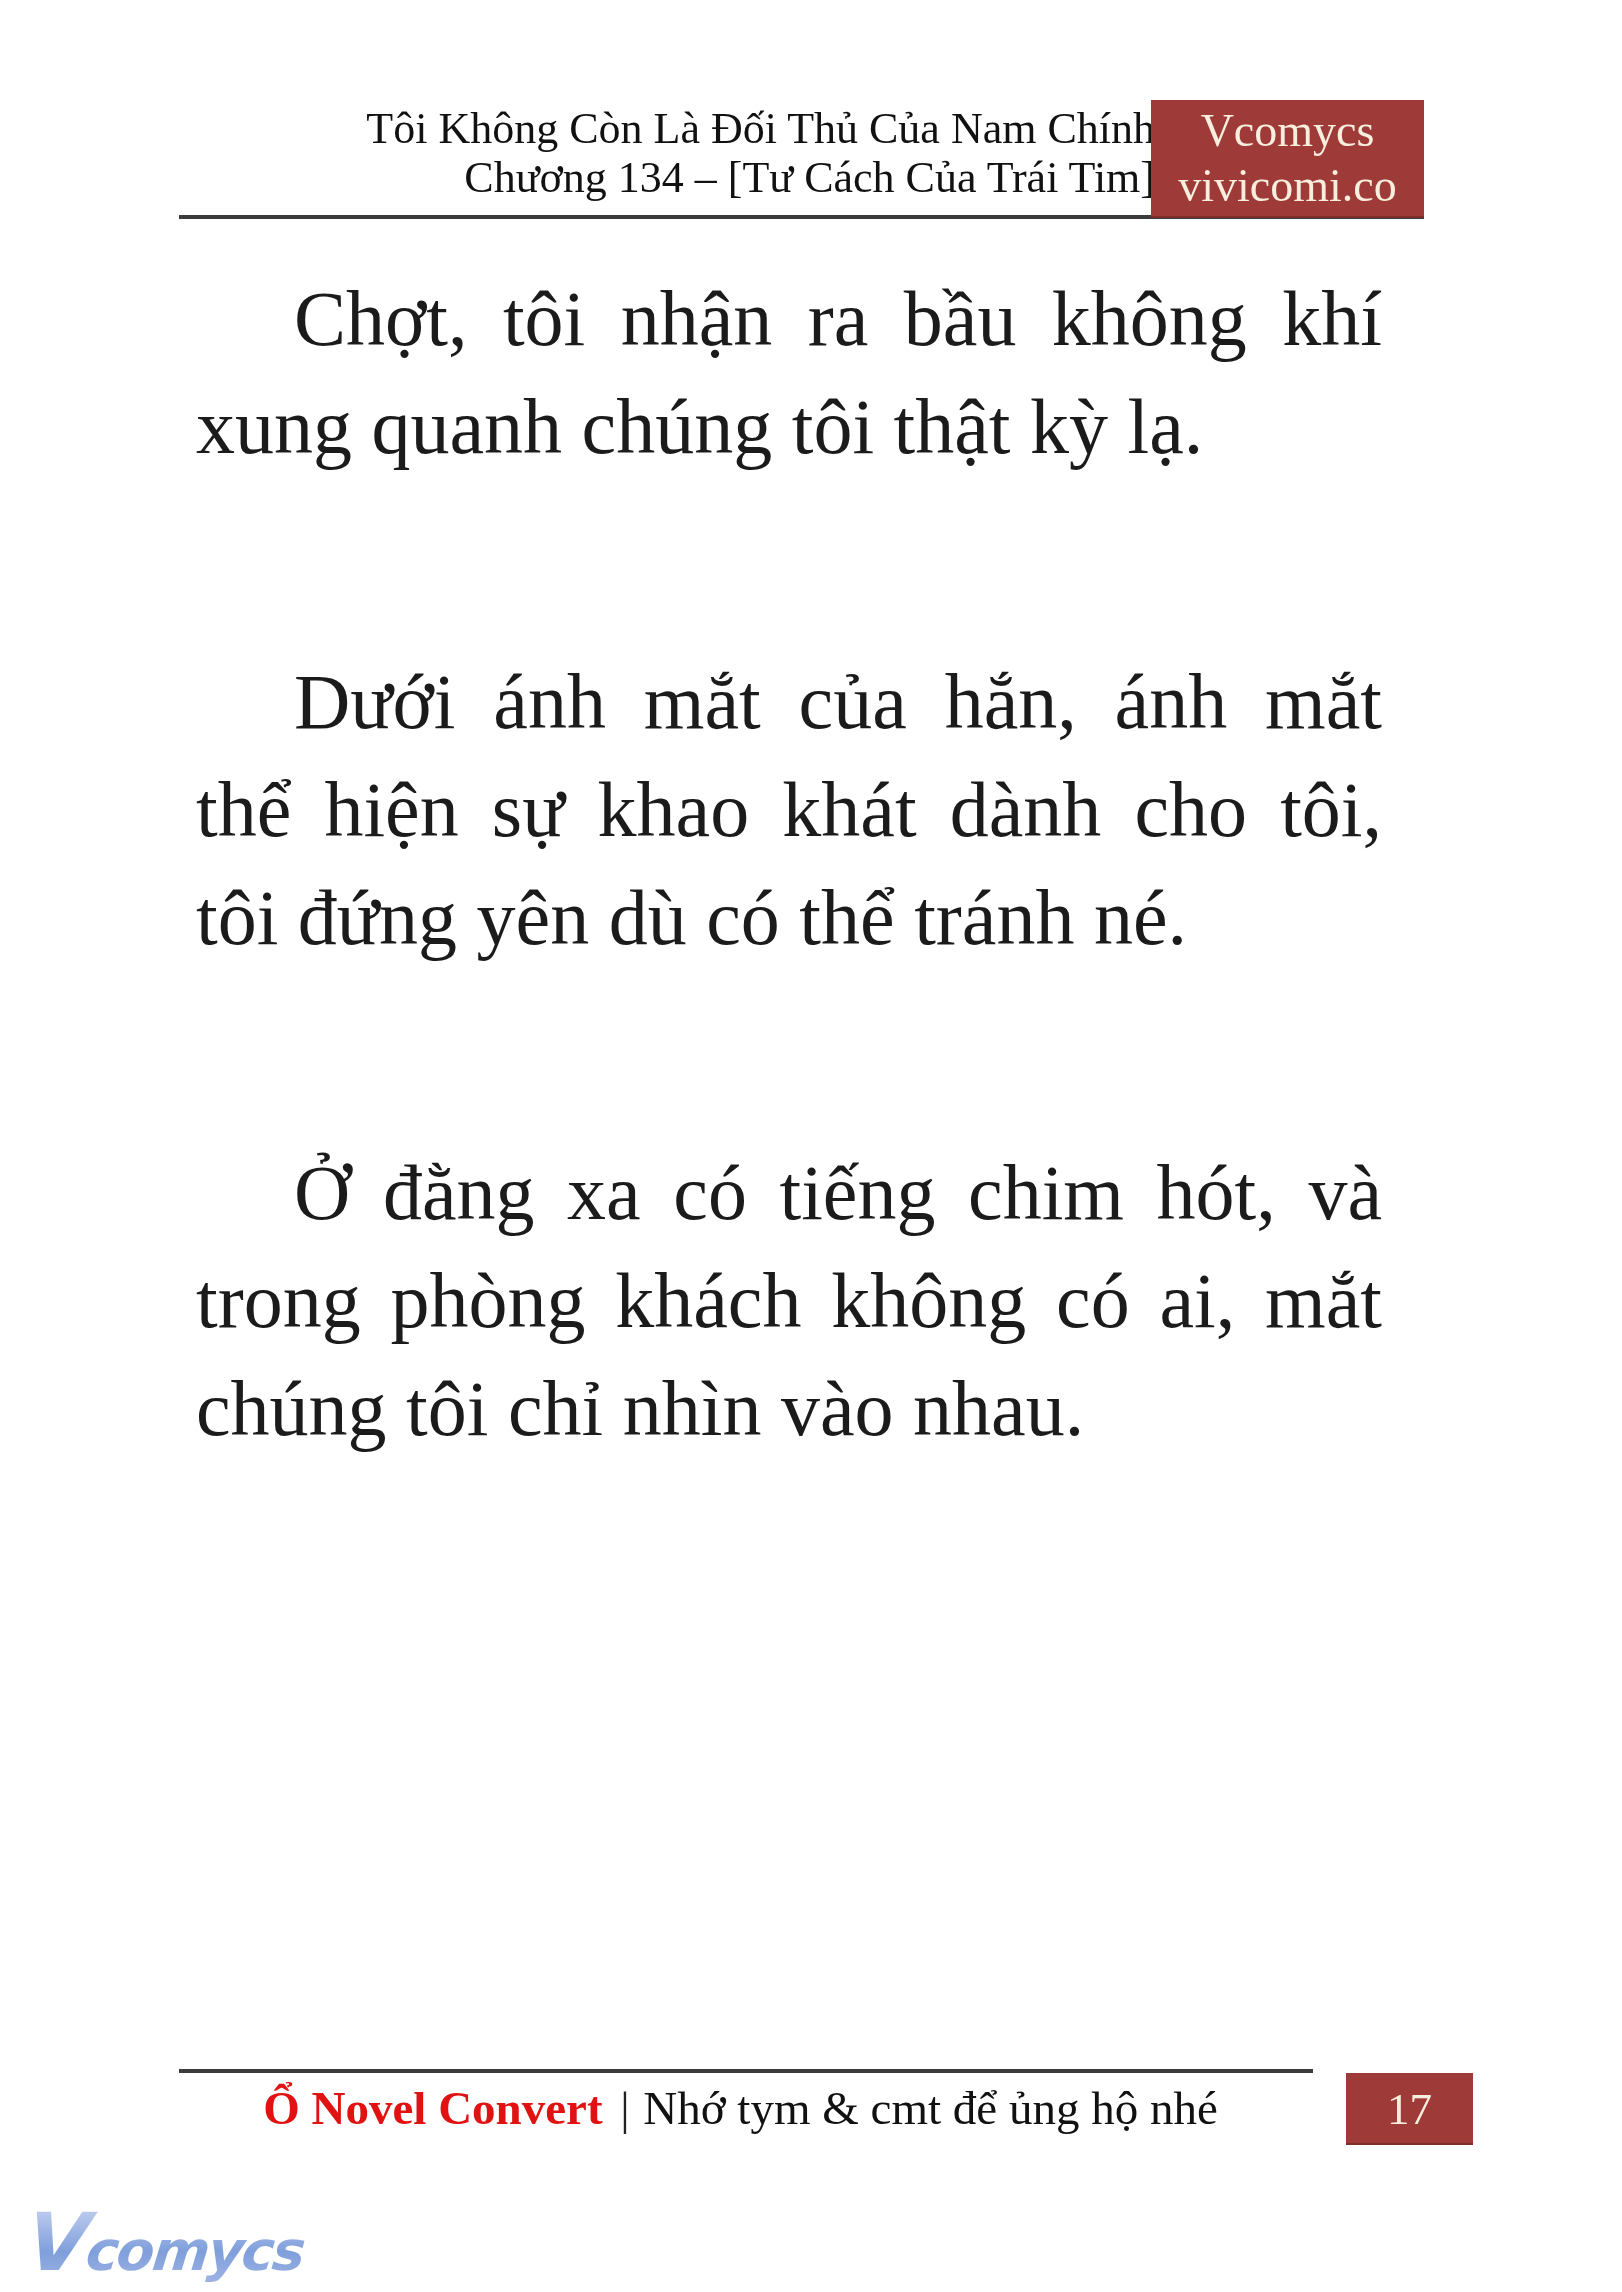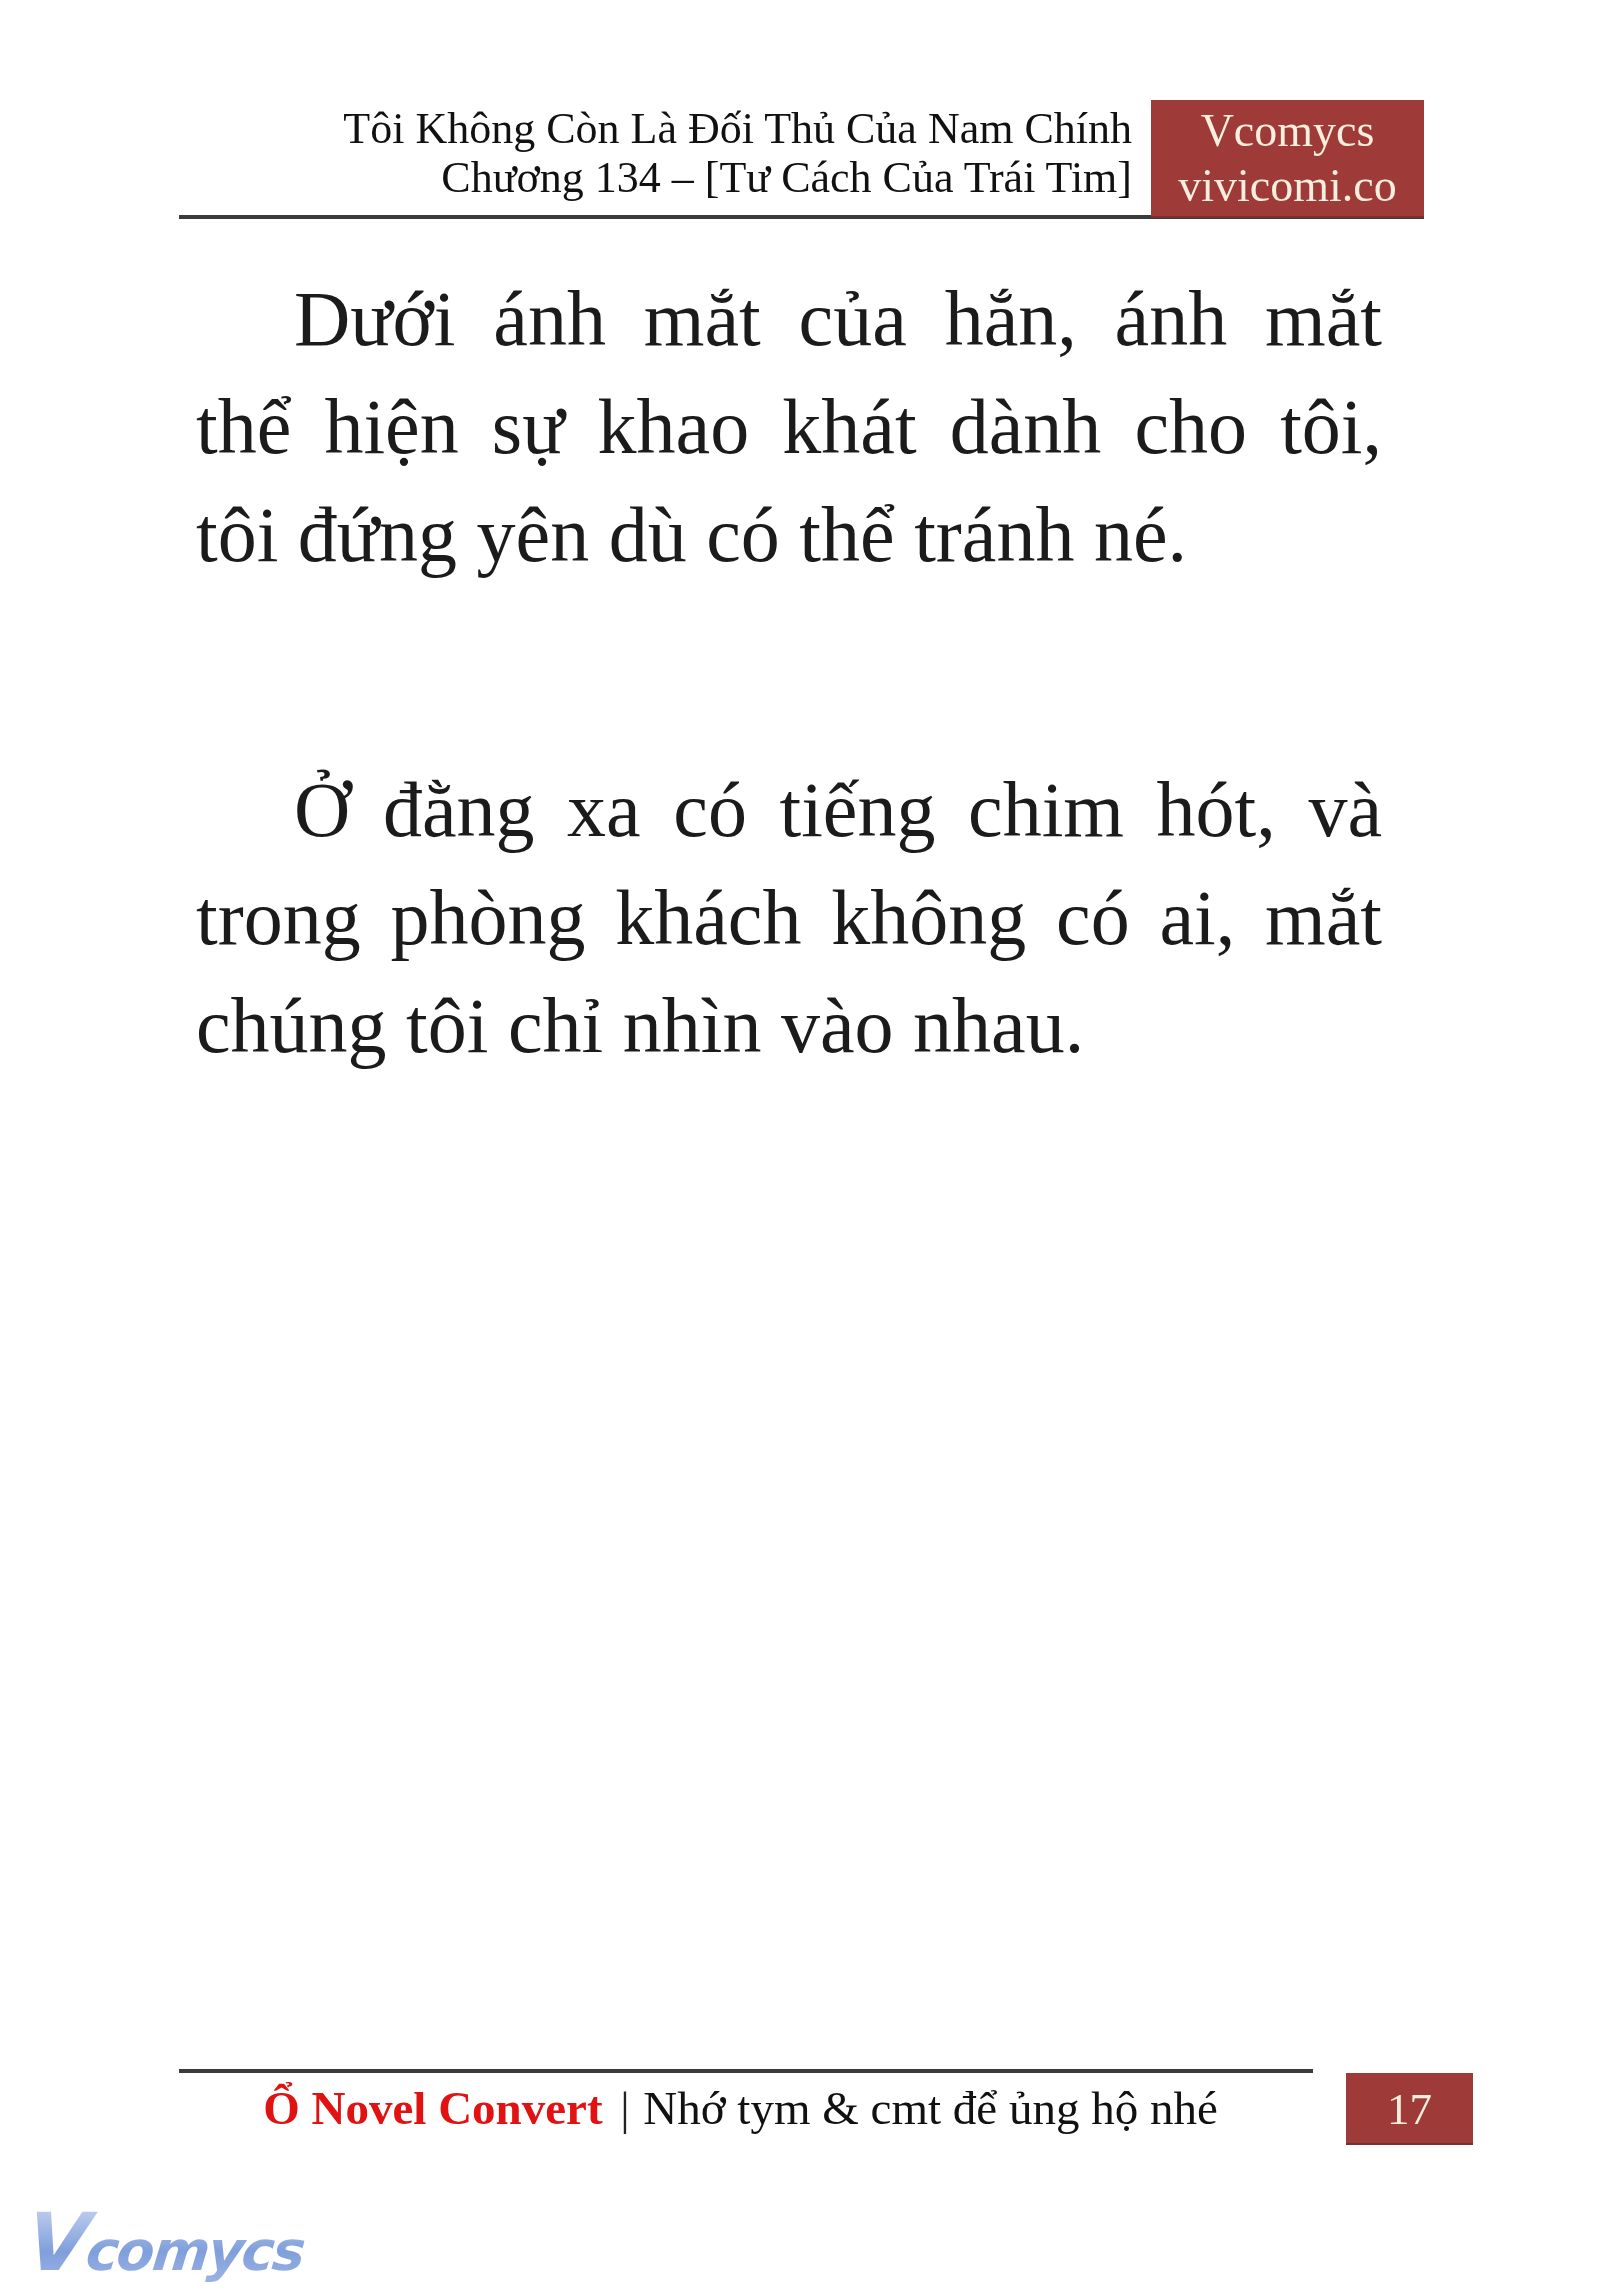--- a/index.html
+++ b/index.html
@@ -17,21 +17,21 @@
     height:2293px;
     background:#ffffff;
     overflow:hidden;
     font-family:"Liberation Serif","DejaVu Serif",serif;
     color:var(--body-text);
   }
 
   
   .header-titles{
     position:absolute;
-    left:163px; top:104px;
+    left:186px; top:104px;
     width:969px;
     text-align:right;
     font-size:44px;
     line-height:49px;
     color:#111;
     white-space:nowrap;
   }
   .header-rule{
     position:absolute;
     left:179px; top:215px;
@@ -140,20 +140,21 @@
     <div>Tôi Không Còn Là Đối Thủ Của Nam Chính</div>
     <div>Chương 134 – [Tư Cách Của Trái Tim]</div>
   </div>
   <div class="header-rule"></div>
   <div class="brand-box">
     <div>Vcomycs</div>
     <div>vivicomi.co</div>
   </div>
 
   <div class="body-text">
+    <p class="para">Chợt, tôi nhận ra bầu không khí xung quanh chúng tôi thật kỳ lạ.</p>
     <p class="para">Dưới ánh mắt của hắn, ánh mắt thể hiện sự khao khát dành cho tôi, tôi đứng yên dù có thể tránh né.</p>
     <p class="para">Ở đằng xa có tiếng chim hót, và trong phòng khách không có ai, mắt chúng tôi chỉ nhìn vào nhau.</p>
   </div>
 
   <div class="footer-rule"></div>
   <div class="footer-credit">
     <span class="footer-brand">Ổ Novel Convert</span><span class="footer-sep">|</span><span class="footer-note">Nhớ tym &amp; cmt để ủng hộ nhé</span>
   </div>
   <div class="page-number-box">
     <span>17</span>

